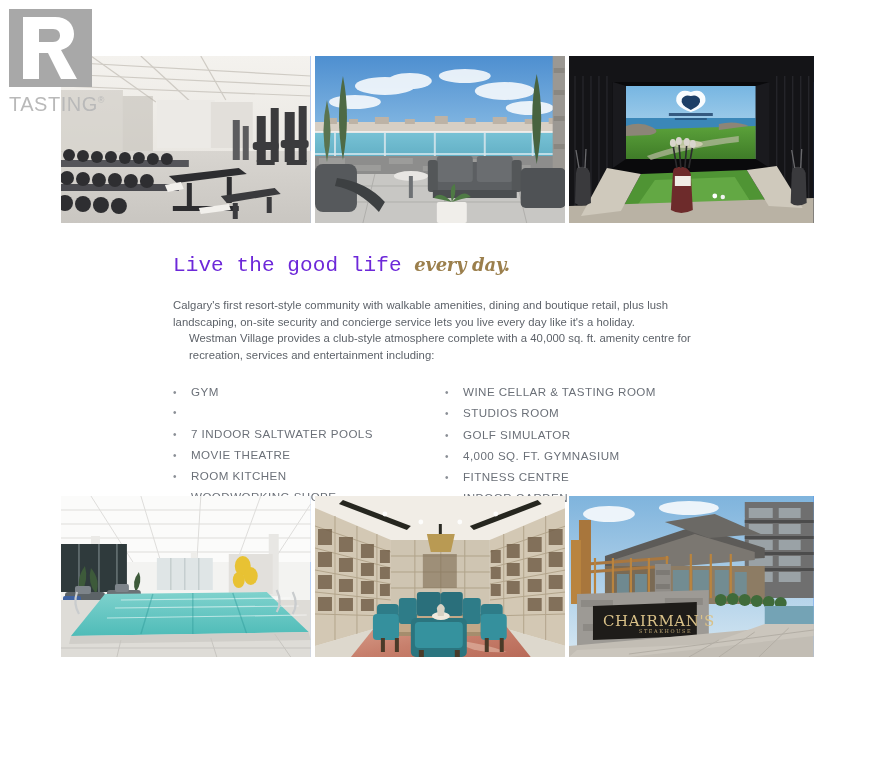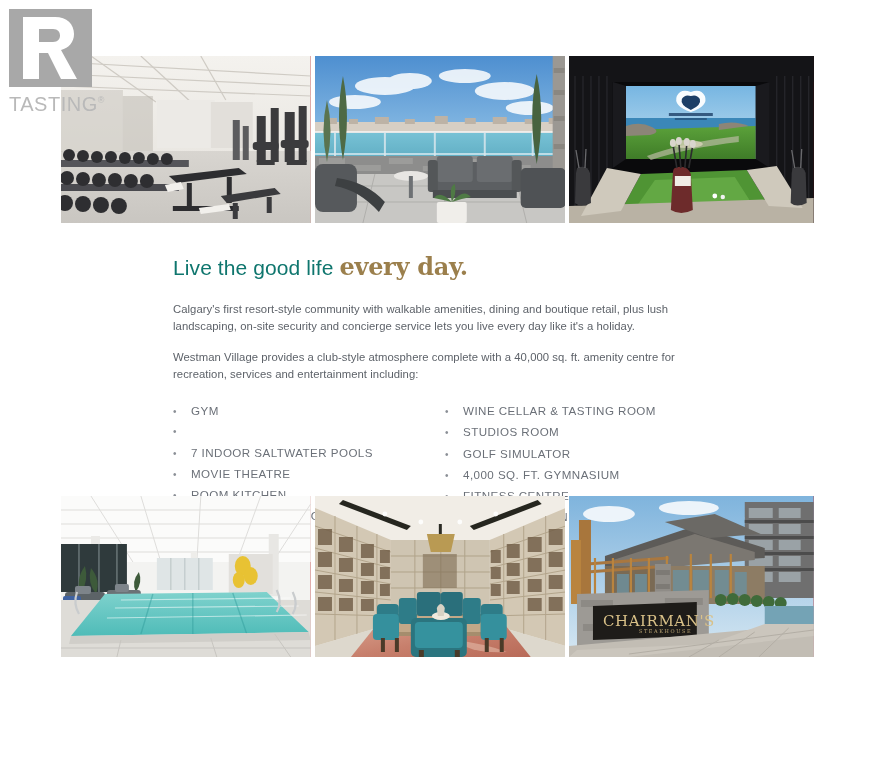--- a/index.html
+++ b/index.html
@@ -54,21 +54,21 @@
     position: absolute;
     display: flex;
     gap: 4px;
   }
   .row-top    { left: 61px; top: 56px;  width: 753px; height: 167px; }
   .row-bottom { left: 61px; top: 496px; width: 753px; height: 161px; }
 
   .photo {
     position: relative;
     overflow: hidden;
-    background: #b91c1c;
+    background: #3b82f6;
   }
   .photo svg { display: block; width: 100%; height: 100%; }
   .photo-w1 { width: 250px; }
   .photo-w2 { width: 251px; }
   .photo-w3 { width: 245px; }
 
   
   .content {
     position: absolute;
     left: 173px;
@@ -77,40 +77,40 @@
   }
 
   .headline {
     font-size: 21px;
     color: #b6a06e;
     letter-spacing: 0.1px;
     margin-bottom: 20px;
     white-space: nowrap;
   }
   .headline .hl-light {
-    font-family: Liberation Sans, sans-serif;
+    font-family: Liberation Mono, monospace;
     font-weight: 400;
-    color: #0f766e;
+    color: #6d28d9;
   }
   .headline .hl-accent {
     font-family: "DejaVu Serif", serif;
     font-weight: bold;
+    font-style: italic;
     color: #9b7f4c;
-    font-size: 24px;
+    font-size: 18px;
     letter-spacing: -0.3px;
   }
 
   .para {
     font-size: 11.3px;
     line-height: 16.5px;
     color: #5d6269;
     letter-spacing: 0.05px;
-    margin-bottom: 15px;
-  }
-  .para:last-of-type { margin-bottom: 0; }
+  }
+  .para:last-of-type { margin-bottom: 0; margin-left: 16px; }
 
   .amenities {
     margin-top: 19px;
     display: flex;
   }
   .amen-col { width: 272px; }
   .amen-col.col-right { width: 268px; }
 
   .amen-item {
     display: flex;

